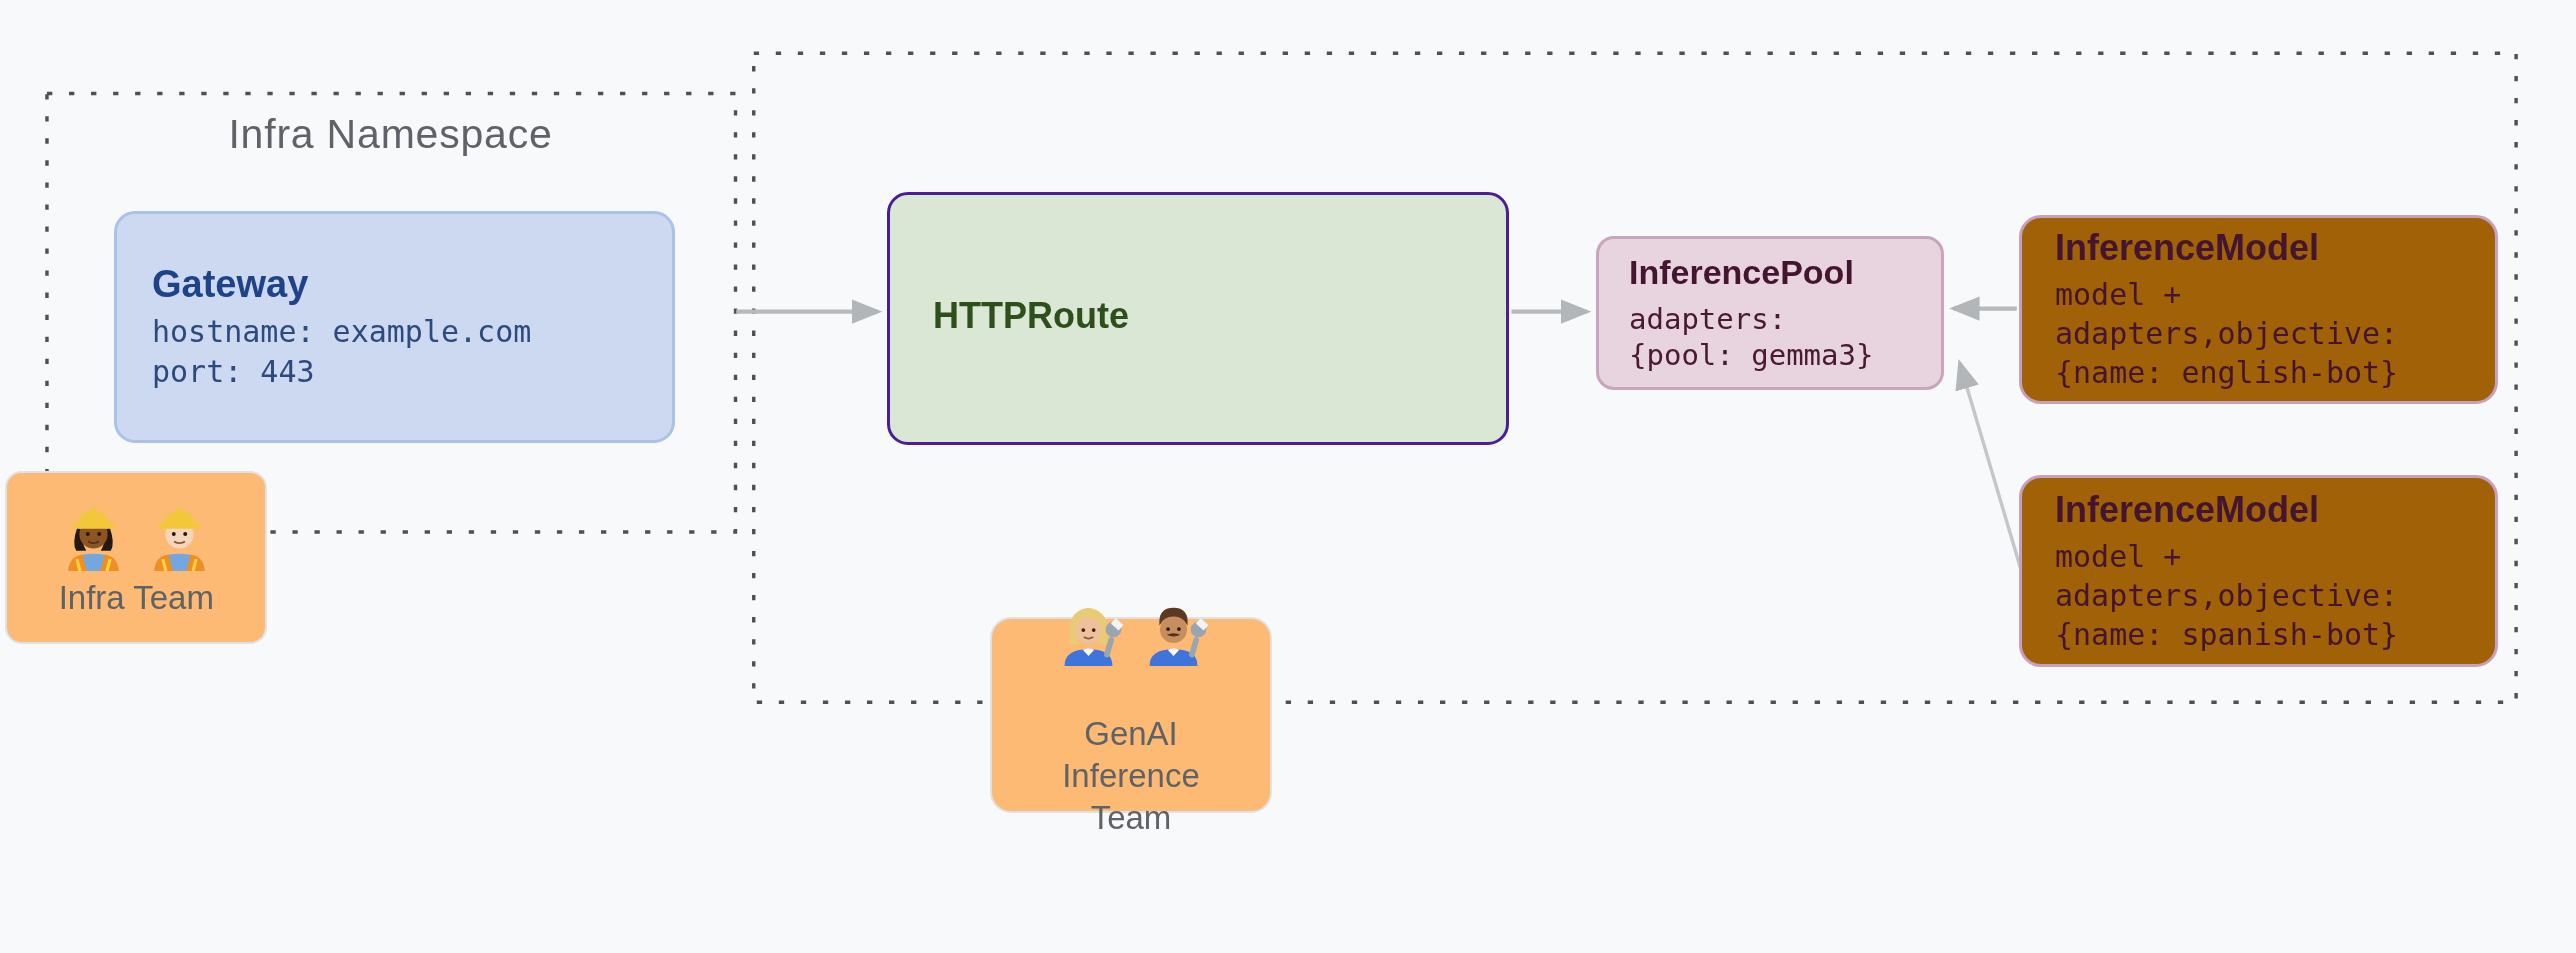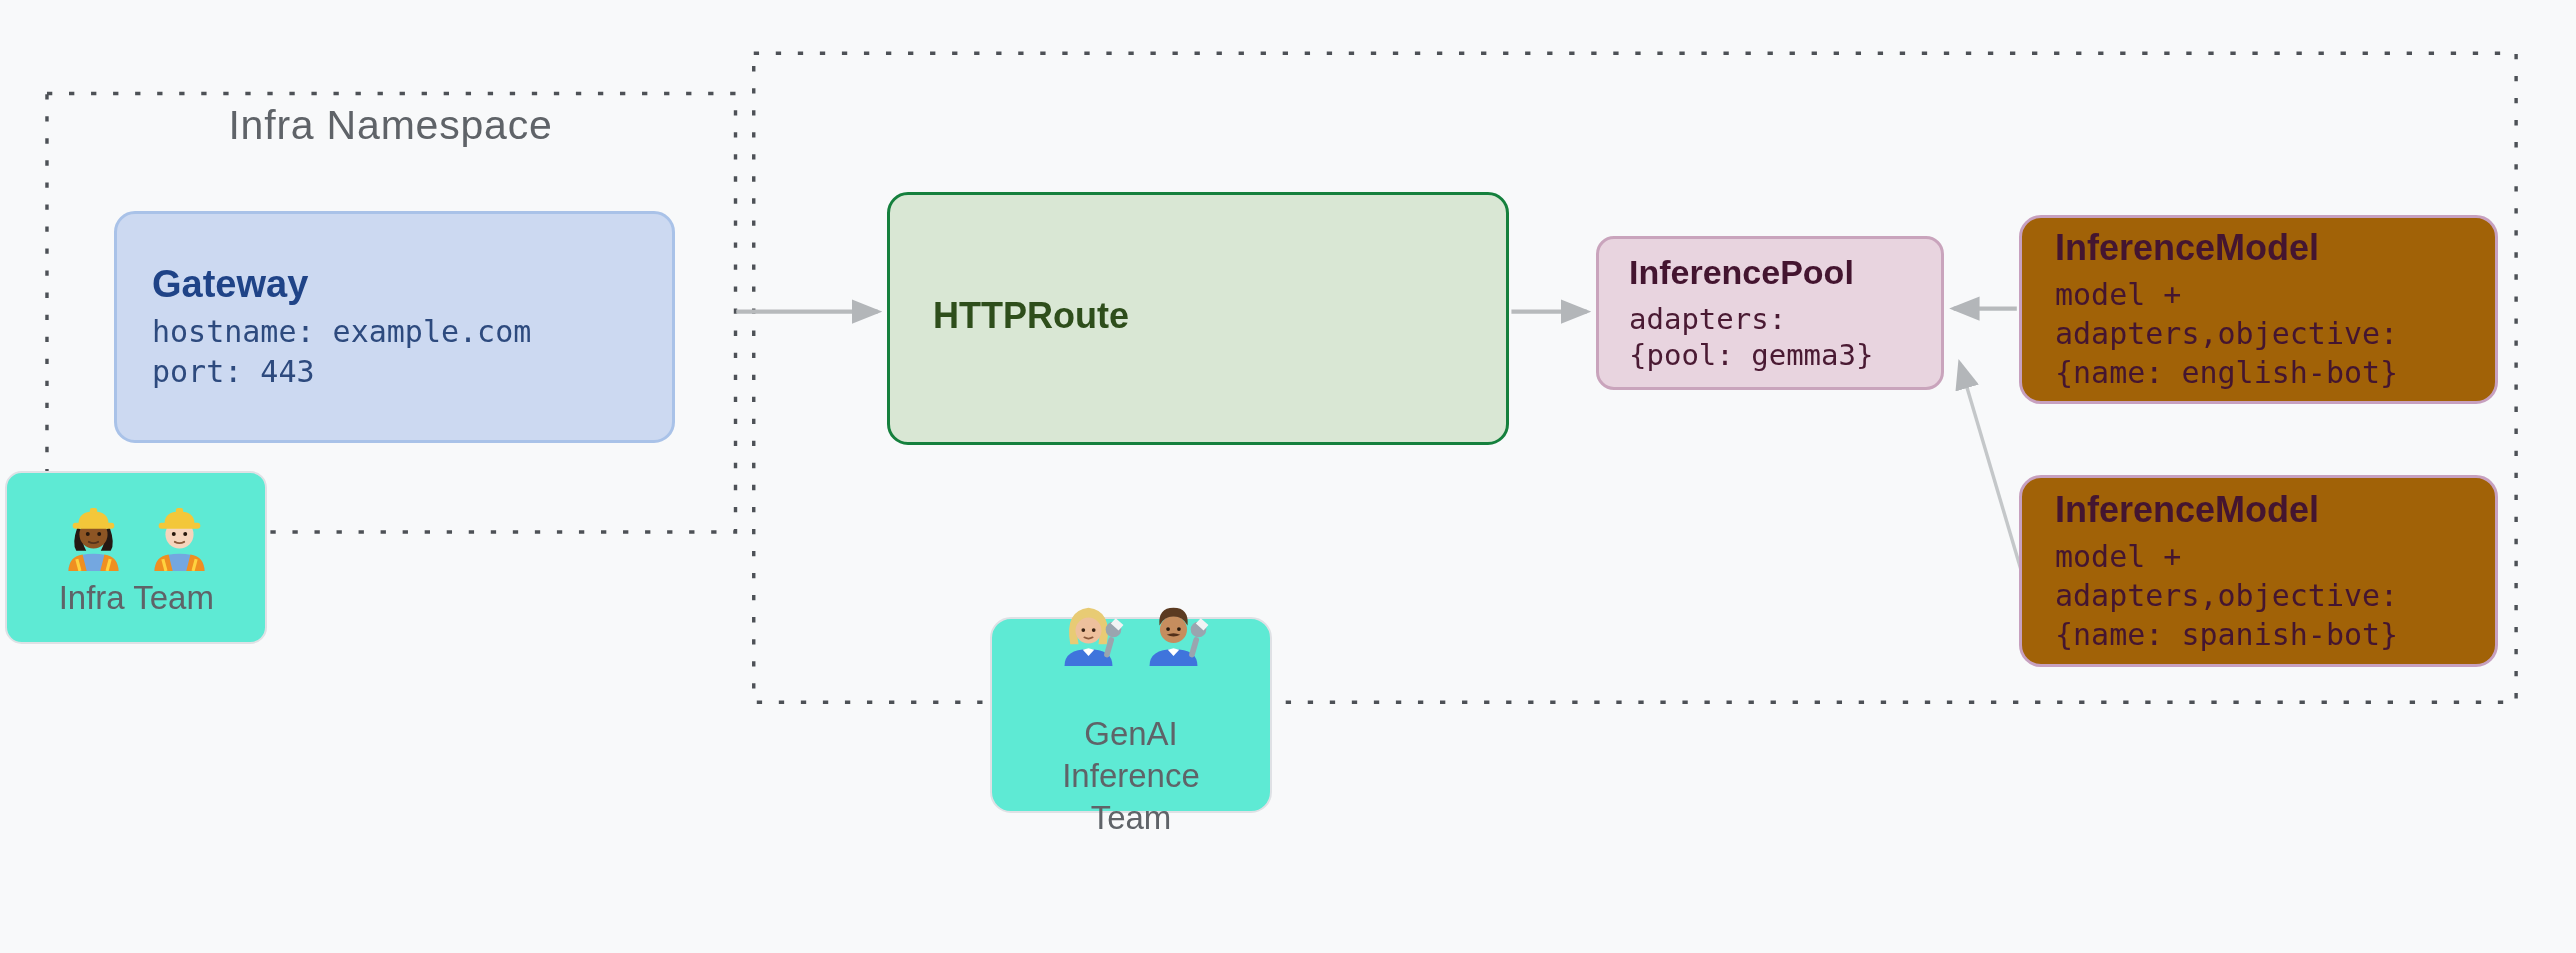--- a/index.html
+++ b/index.html
@@ -4,44 +4,44 @@
 <style>
   * { margin: 0; padding: 0; box-sizing: border-box; }
   html, body { background: #f8f9fa; }
   body { font-family: "Liberation Sans", sans-serif; }
 
   .canvas { position: relative; width: 2576px; height: 953px; background: #f8f9fa; overflow: hidden; }
 
   .wires { position: absolute; inset: 0; width: 100%; height: 100%; }
 
   .ns-title { position: absolute; color: #5f6368; font-size: 41px; text-align: center; letter-spacing: 0.8px; }
-  .infra-ns-title { left: 46px; top: 102px; width: 689px; }
+  .infra-ns-title { left: 46px; top: 111px; width: 689px; }
   .genai-ns-title { left: 753px; top: 78px; width: 1763px; }
 
   .node { position: absolute; display: flex; flex-direction: column; justify-content: center; border-radius: 21px; }
   .node-title { font-weight: bold; font-size: 36px; margin-bottom: 6px; }
   .code { font-family: "DejaVu Sans Mono", "Liberation Mono", monospace; font-size: 30px; line-height: 40px; }
 
   .gateway { left: 114px; top: 211px; width: 561px; height: 232px; background: #ccd9f1; border: 3px solid #a9c2e8; padding-left: 35px; color: #2d4a7e; }
   .gateway .node-title { color: #1f4387; font-size: 38px; }
 
-  .httproute { left: 887px; top: 192px; width: 622px; height: 253px; background: #d9e7d4; border: 3px solid #15803d; padding-left: 43px; color: #3c5c24; }
+  .httproute { left: 887px; top: 192px; width: 622px; height: 253px; background: #d9e7d4; border: 3px solid #4c1d95; padding-left: 43px; color: #3c5c24; }
   .httproute .node-title { color: #2e4e1b; }
 
   .pool { left: 1596px; top: 236px; width: 348px; height: 154px; background: #e8d4df; border: 3px solid #c9a4bc; padding-left: 30px; color: #4a1a33; border-radius: 18px; }
   .pool .node-title { font-size: 34px; color: #441530; margin-bottom: 9px; }
   .pool .code { font-size: 29px; line-height: 36px; }
 
   .im { width: 479px; background: #a16207; border: 3.8px solid #c7a0bf; padding-left: 33px; color: #441530; border-radius: 22px; }
   .im .node-title { color: #441530; }
   .im .code { line-height: 39px; }
   .im1 { left: 2019px; top: 215px; height: 189px; }
   .im2 { left: 2019px; top: 475px; height: 192px; }
 
-  .team { position: absolute; background: #5eead4; border: 2.3px solid #dfe1e5; border-radius: 16.7px;
+  .team { position: absolute; background: #fdba74; border: 2.3px solid #dfe1e5; border-radius: 16.7px;
           display: flex; flex-direction: column; align-items: center; justify-content: center; color: #5f6368; }
   .infra-team { left: 5.3px; top: 471px; width: 262px; height: 173px; }
   .genai-team { left: 990px; top: 617px; width: 282px; height: 196px; border-radius: 21px; gap: 41px; }
   .emoji-row { display: flex; gap: 10.6px; align-items: flex-end; }
   .emoji { width: 75px; height: 75px; display: block; }
   .team-label { font-size: 33px; line-height: 1.27; text-align: center; margin-top: 6px; }
   .genai-team .team-label { width: 190px; }
 </style>
 </head>
 <body>

